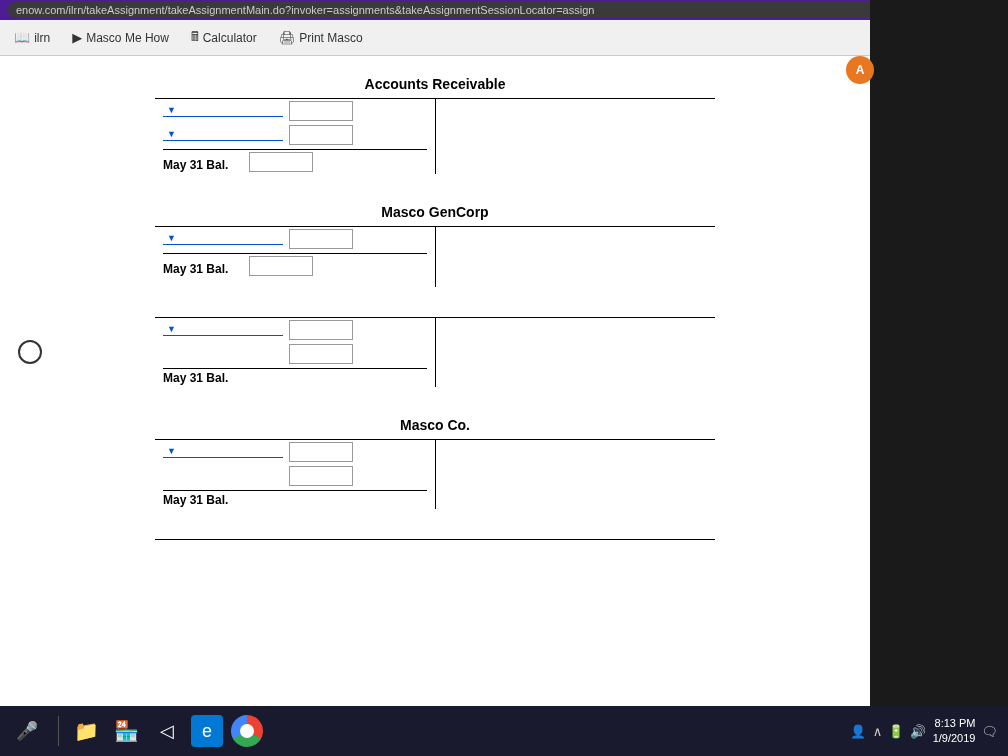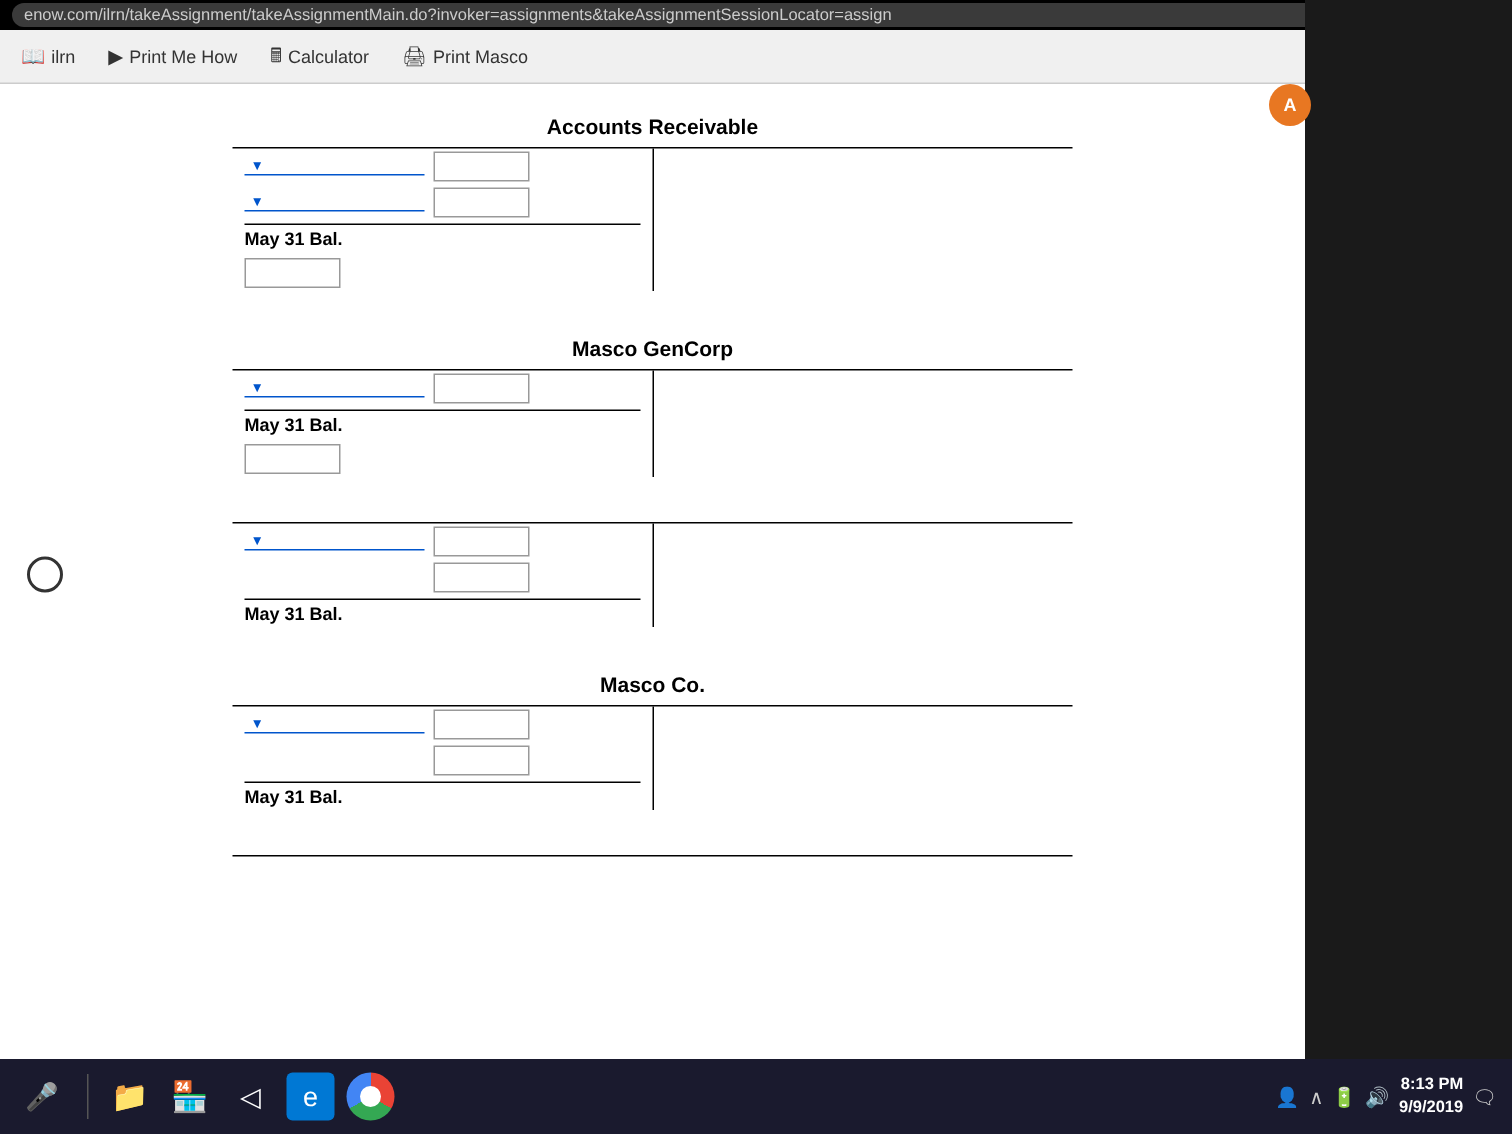--- a/index.html
+++ b/index.html
@@ -12,21 +12,21 @@
       position: relative;
     }
 
     
     .browser-chrome {
       position: absolute;
       top: 0;
       left: 0;
       right: 0;
       height: 20px;
-      background: #000000;
+      background: #4c1d95;
       display: flex;
       align-items: center;
       padding: 0 8px;
     }
 
     .address-bar {
       background: #3a3a3a;
       color: #ccc;
       font-size: 11px;
       padding: 2px 8px;
@@ -212,24 +212,23 @@
     .input-box {
       border: 1px solid #999;
       width: 64px;
       height: 20px;
       background: #fff;
       display: inline-block;
     }
 
     .balance-row {
       display: flex;
-      align-items: flex-start;
+      align-items: flex-end;
       gap: 6px;
       margin-top: 2px;
-      flex-direction: column;
     }
 
     .balance-label {
       font-size: 12px;
       color: #000;
       font-weight: bold;
       min-width: 80px;
     }
 
     .divider-line {
@@ -282,21 +281,20 @@
     .tray-icon {
       color: #ccc;
       font-size: 13px;
     }
 
     .time-display {
       text-align: right;
       color: #fff;
       font-size: 11px;
       line-height: 1.4;
-      font-weight: bold;
     }
 
     .taskbar-app-icon {
       width: 32px;
       height: 32px;
       display: flex;
       align-items: center;
       justify-content: center;
       border-radius: 4px;
       cursor: pointer;
@@ -362,21 +360,21 @@
   </div>
 </div>
 
 <div class="toolbar">
   <button class="toolbar-btn">
     <span class="btn-icon">📖</span>
     <span>ilrn</span>
   </button>
   <button class="toolbar-btn">
     <span class="btn-icon">▶</span>
-    <span>Print Me How</span>
+    <span>Masco Me How</span>
   </button>
   <button class="toolbar-btn">
     <span class="btn-icon">🖩</span>
     <span>Calculator</span>
   </button>
   <button class="toolbar-btn">
     <span class="btn-icon">🖨</span>
     <span>Print Masco</span>
   </button>
 </div>
@@ -505,17 +503,17 @@
   <div class="taskbar-app-icon" style="color:#fff; font-size:18px;">◁</div>
   <div class="edge-icon">e</div>
   <div class="chrome-icon"></div>
   <div class="system-tray">
     <span class="tray-icon">👤</span>
     <span class="tray-icon">∧</span>
     <span class="tray-icon">🔋</span>
     <span class="tray-icon">🔊</span>
     <div class="time-display">
       <div>8:13 PM</div>
-      <div>9/9/2019</div>
+      <div>1/9/2019</div>
     </div>
     <span class="tray-icon">🗨</span>
   </div>
 </div>
 
 </body></html>

